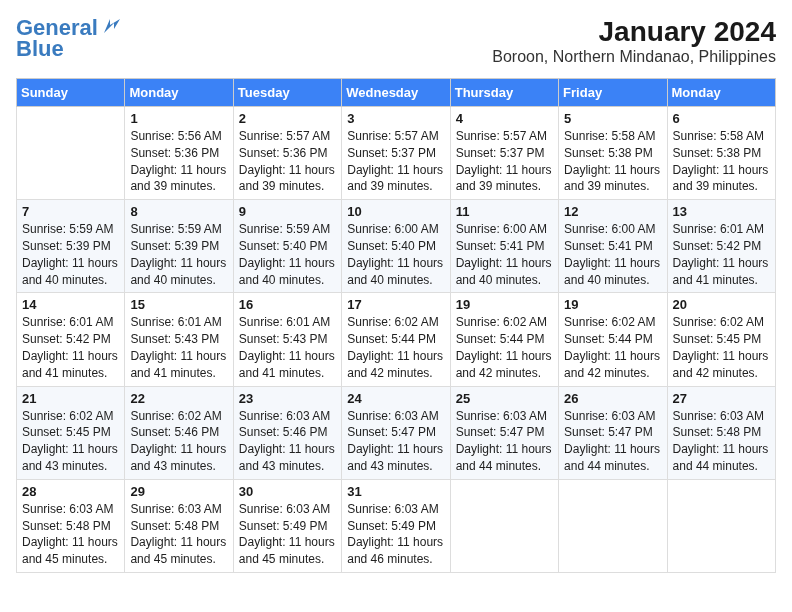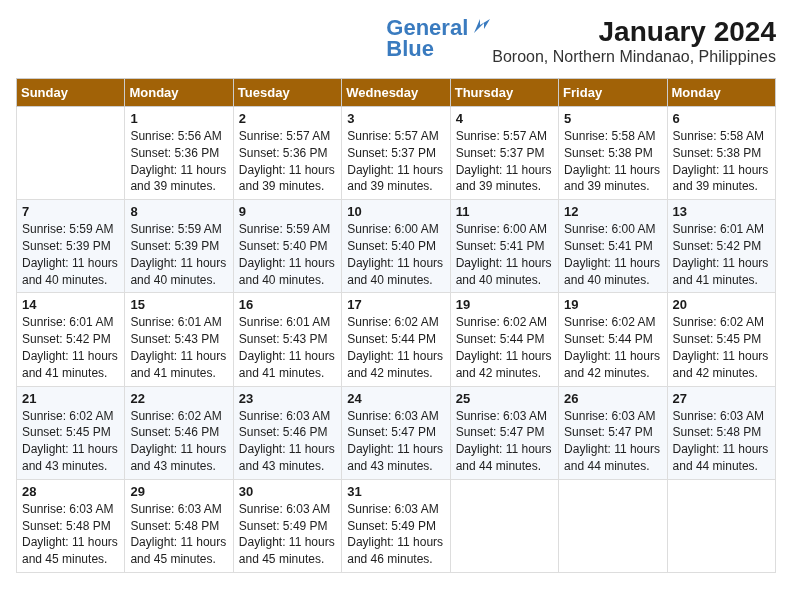--- a/index.html
+++ b/index.html
@@ -5,21 +5,21 @@
     * { box-sizing: border-box; margin: 0; padding: 0; }
     body {
       font-family: Arial, sans-serif;
       background: #fff;
       width: 792px;
       min-height: 612px;
       padding: 16px;
     }
     .header {
       display: flex;
-      justify-content: flex-end;
+      justify-content: space-between;
       align-items: flex-start;
       margin-bottom: 12px;
     }
     .logo {
       display: flex;
       align-items: center;
     }
     .logo-text {
       font-size: 22px;
       font-weight: bold;
@@ -40,21 +40,21 @@
     .location {
       font-size: 16px;
       color: #333;
     }
     table {
       width: 100%;
       border-collapse: collapse;
       font-size: 11px;
     }
     thead tr th {
-      background-color: #a16207;
+      background-color: #3b82f6;
       color: #fff;
       padding: 6px 4px;
       text-align: left;
       font-size: 13px;
       font-weight: bold;
       border: 1px solid #ccc;
     }
     tbody tr td {
       border: 1px solid #ddd;
       vertical-align: top;

